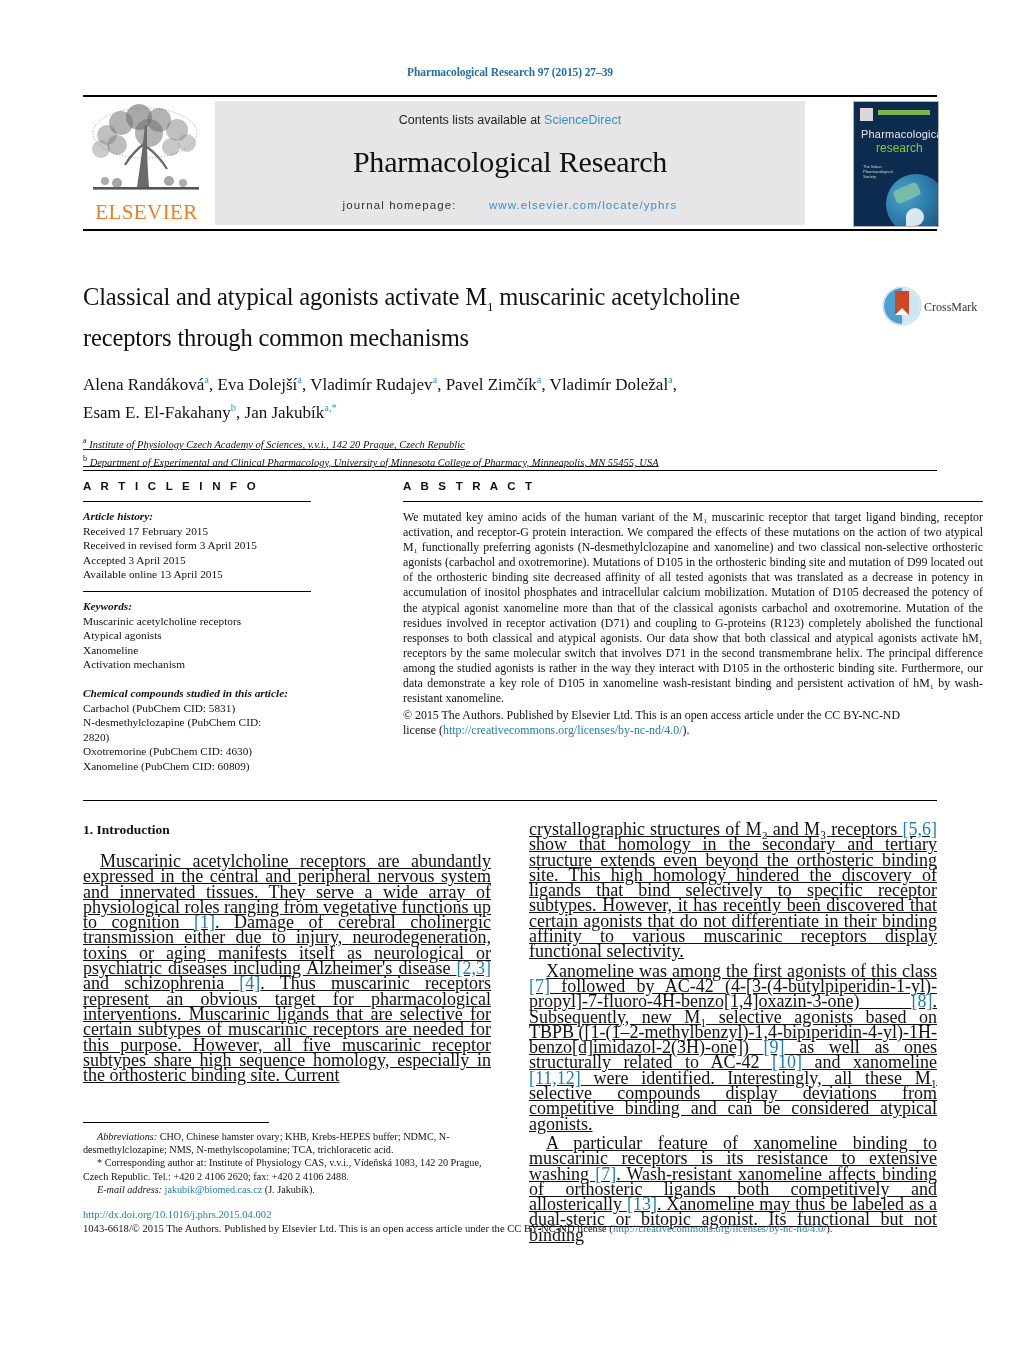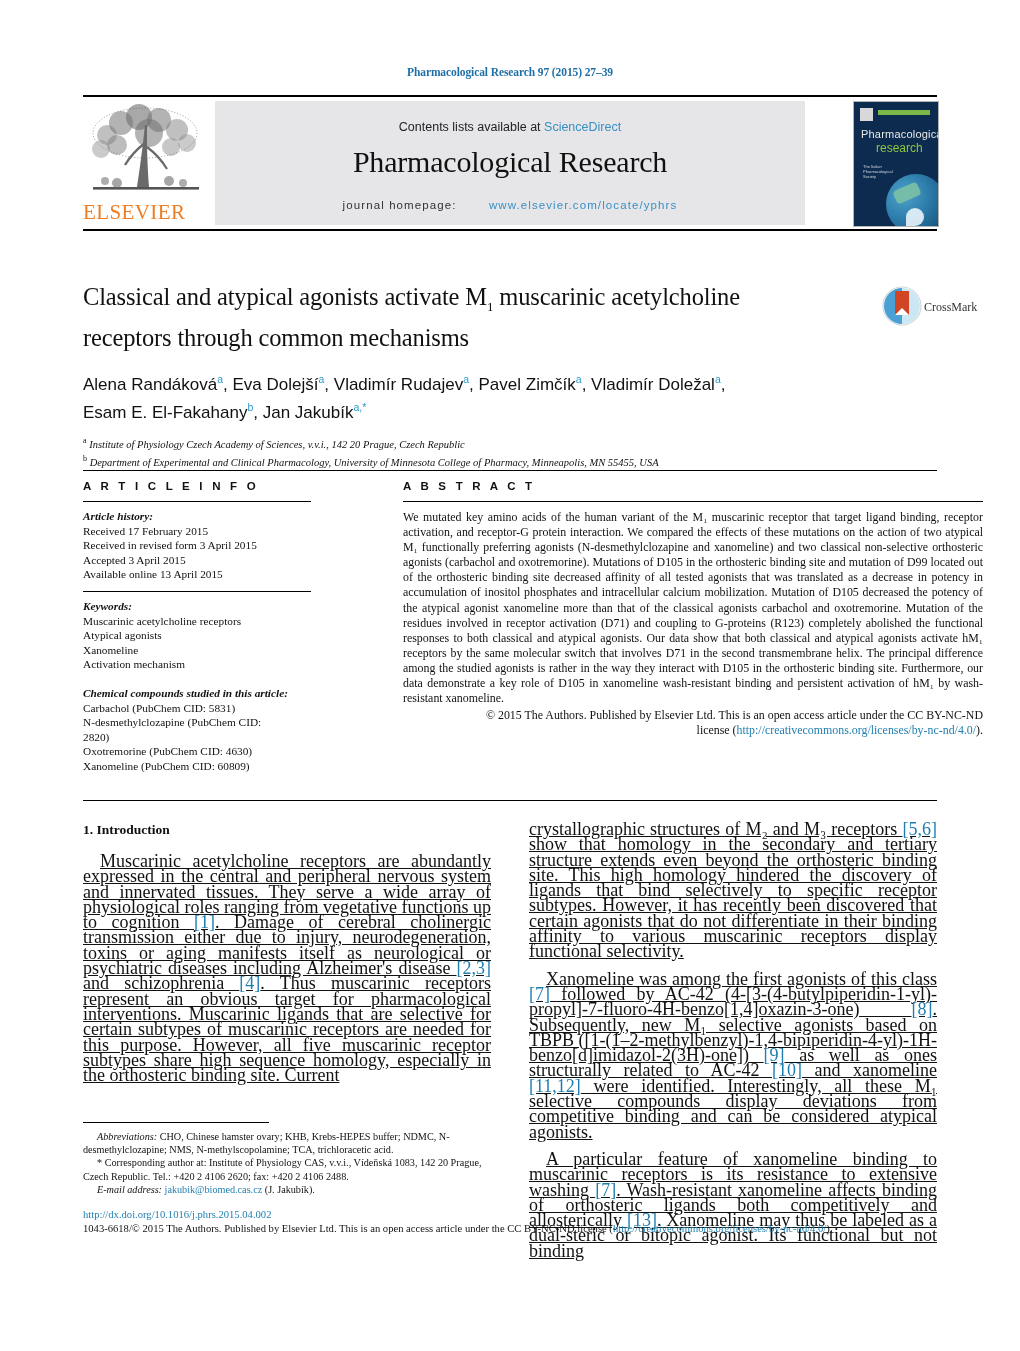--- a/index.html
+++ b/index.html
@@ -53,21 +53,21 @@
   .tree-box {
     position: absolute;
     left: 4px; top: 2px;
     width: 118px; height: 96px;
     overflow: hidden;
   }
   .elsevier-word {
     position: absolute;
     left: 0; bottom: 2px;
     width: 127px;
-    text-align: left;
+    text-align: center;
     color: #ef7d22;
     font-family: "Liberation Serif", serif;
     font-size: 21px;
     letter-spacing: 0.4px;
     line-height: 22px;
   }
   .grey-band {
     position: absolute;
     left: 132px; top: 4px;
     width: 590px;
@@ -75,21 +75,20 @@
     background: #e6e6e8;
   }
   .contents-line {
     position: absolute;
     left: 0; top: 12px;
     width: 590px;
     text-align: center;
     font-family: "Liberation Sans", sans-serif;
     font-size: 12.5px;
     color: #222;
-    margin-top: 7px;
   }
   .contents-line .sd {
     color: #3a8fc4;
   }
   .journal-title {
     position: absolute;
     left: 0; top: 44px;
     width: 590px;
     text-align: center;
     font-family: "Liberation Serif", serif;
@@ -195,37 +194,38 @@
     font-family: "Liberation Serif", serif;
     font-size: 24.5px;
     line-height: 31px;
     color: #111;
     letter-spacing: -0.15px;
     margin: 0;
     font-weight: normal;
   }
   .authors {
     margin-top: 15px;
-    font-family: Liberation Sans, sans-serif;
+    font-family: Liberation Serif, serif;
     font-size: 17px;
     line-height: 23px;
     color: #111;
   }
   .authors sup, .art-title sub {
     color: #2e9bd0;
     font-size: 10.5px;
   }
   .art-title sub { color: #111; font-size: 13px; }
   .affils {
     margin-top: 11px;
     font-family: "Liberation Serif", serif;
     font-style: italic;
     font-size: 10.5px;
     line-height: 14px;
     color: #111;
+    text-decoration: underline;
   }
   .affils sup { font-style: normal; font-size: 8px; }
 
   
   .crossmark {
     position: absolute;
     left: 882px; top: 286px;
     width: 78px; height: 44px;
   }
   .cm-logo {
@@ -295,21 +295,21 @@
     line-height: 15.1px;
     text-align: justify;
     color: #111;
     hyphens: none;
   }
   .abs-copy {
     margin-top: 2px;
     font-family: "Liberation Serif", serif;
     font-size: 11.9px;
     line-height: 15.1px;
-    text-align: right;
+    text-align: left;
     color: #111;
   }
   a.lnk, .lnk {
     color: #1f7eb0;
     text-decoration: none;
   }
 
   
   .col-left {
     position: absolute;
@@ -331,21 +331,21 @@
   .para {
     font-family: "Liberation Serif", serif;
     font-size: 18px;
     line-height: 15.3px;
     text-align: justify;
     text-indent: 17px;
     margin: 0;
     color: #111;
     text-decoration: underline;
   }
-  .para + .para { margin-top: 12px; }
+  .para + .para { margin-top: 4px; }
   .ref { color: #1f7eb0; }
 
   
   .fn-rule {
     position: absolute;
     left: 83px; top: 1122px;
     width: 186px;
     border-top: 1px solid #000;
   }
   .footnotes {

